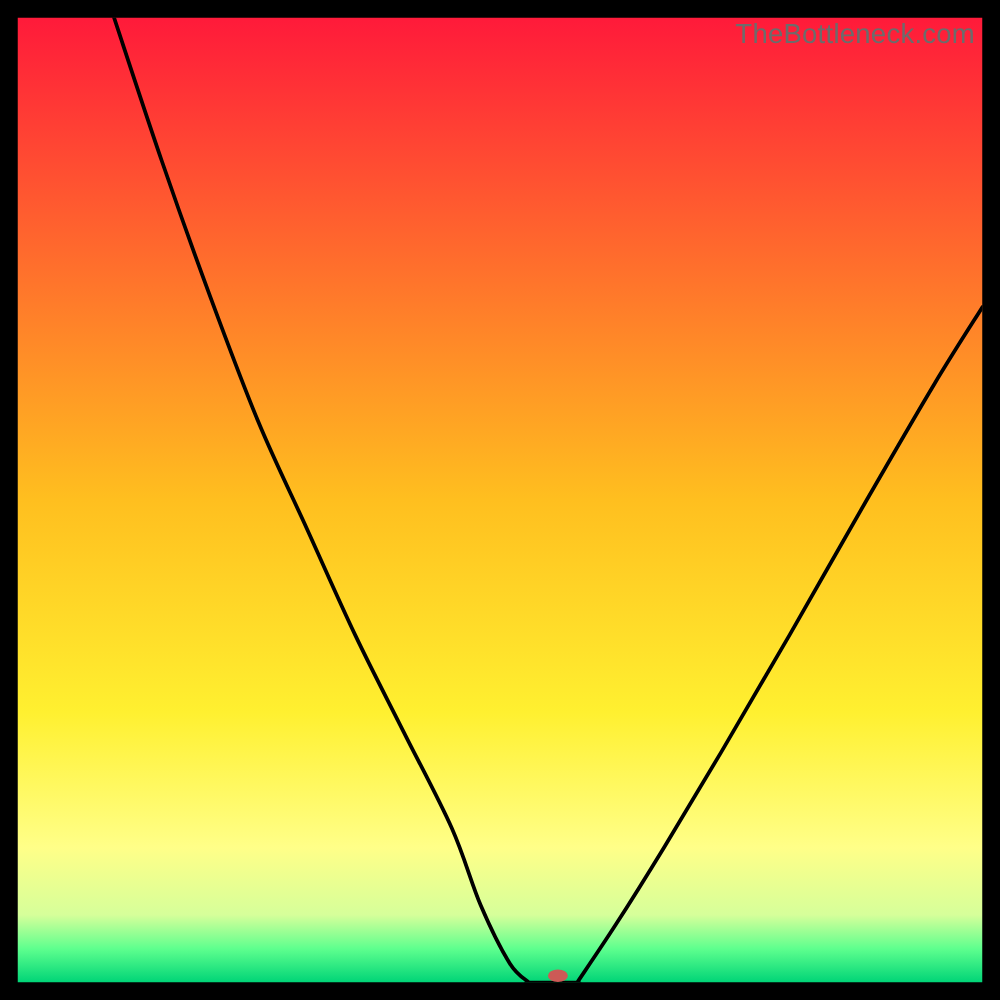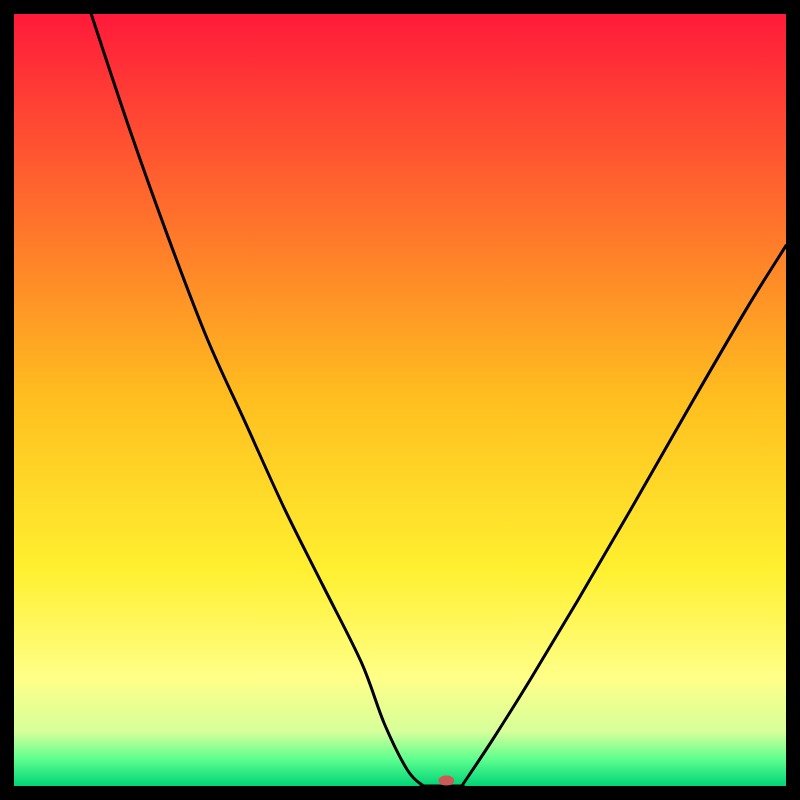--- a/index.html
+++ b/index.html
@@ -50,13 +50,14 @@
           <stop offset="86%" stop-color="#ffff88"></stop>
           <stop offset="93%" stop-color="#d6ff9a"></stop>
           <stop offset="96.5%" stop-color="#5eff8e"></stop>
           <stop offset="100%" stop-color="#00d477"></stop>
         </linearGradient>
     </defs>
     <rect id="bg-rect" x="0" y="0" width="772" height="772" fill="url(#bg-grad)"></rect>
     <path id="curve" fill="none" stroke="#000" stroke-width="3" stroke-linejoin="round" stroke-linecap="round" d="M 77.2 0 C 83.63333333333334 19.30000000000001, 102.93333333333334 78.48666666666674, 115.8 115.80000000000007 C 128.66666666666666 153.1133333333334, 141.53333333333333 189.14000000000001, 154.4 223.88 C 167.26666666666668 258.62, 180.13333333333333 293.36, 193 324.24 C 205.86666666666667 355.12, 218.73333333333332 380.85333333333335, 231.6 409.16 C 244.46666666666667 437.4666666666667, 257.3333333333333 467.06, 270.2 494.08 C 283.06666666666666 521.1, 295.93333333333334 545.5466666666666, 308.8 571.28 C 321.6666666666667 597.0133333333333, 337.1066666666667 625.32, 347.40000000000003 648.48 C 357.6933333333334 671.64, 362.84000000000003 692.2266666666667, 370.56 710.24 C 378.28 728.2533333333333, 387.2866666666667 746.2666666666667, 393.72 756.56 C 400.15333333333336 766.8533333333332, 406.5866666666667 769.4266666666666, 409.16 772 C 411.73333333333335 774.5733333333334, 402.7266666666667 772, 409.16 772 C 415.59333333333336 772, 441.32666666666665 772, 447.76 772 C 454.1933333333333 772, 442.61333333333334 779.72, 447.76 772 C 452.90666666666664 764.28, 467.06 743.6933333333333, 478.64 725.68 C 490.21999999999997 707.6666666666666, 503.0866666666667 687.0799999999999, 517.24 663.92 C 531.3933333333333 640.76, 546.8333333333333 615.0266666666666, 563.56 586.72 C 580.2866666666666 558.4133333333334, 598.3 527.5333333333333, 617.6 494.08 C 636.9000000000001 460.62666666666667, 660.0600000000001 419.4533333333333, 679.36 386 C 698.66 352.5466666666667, 717.96 319.09333333333336, 733.4 293.36 C 748.8399999999999 267.62666666666667, 765.5666666666666 241.89333333333335, 772 231.60000000000002"></path>
     <ellipse id="marker" fill="#cc5a56" cx="432.32000000000005" cy="766.596" rx="8" ry="5"></ellipse>
   </svg>
+  <div class="watermark">TheBottleneck.com</div>
 </div>
 
 </body></html>

